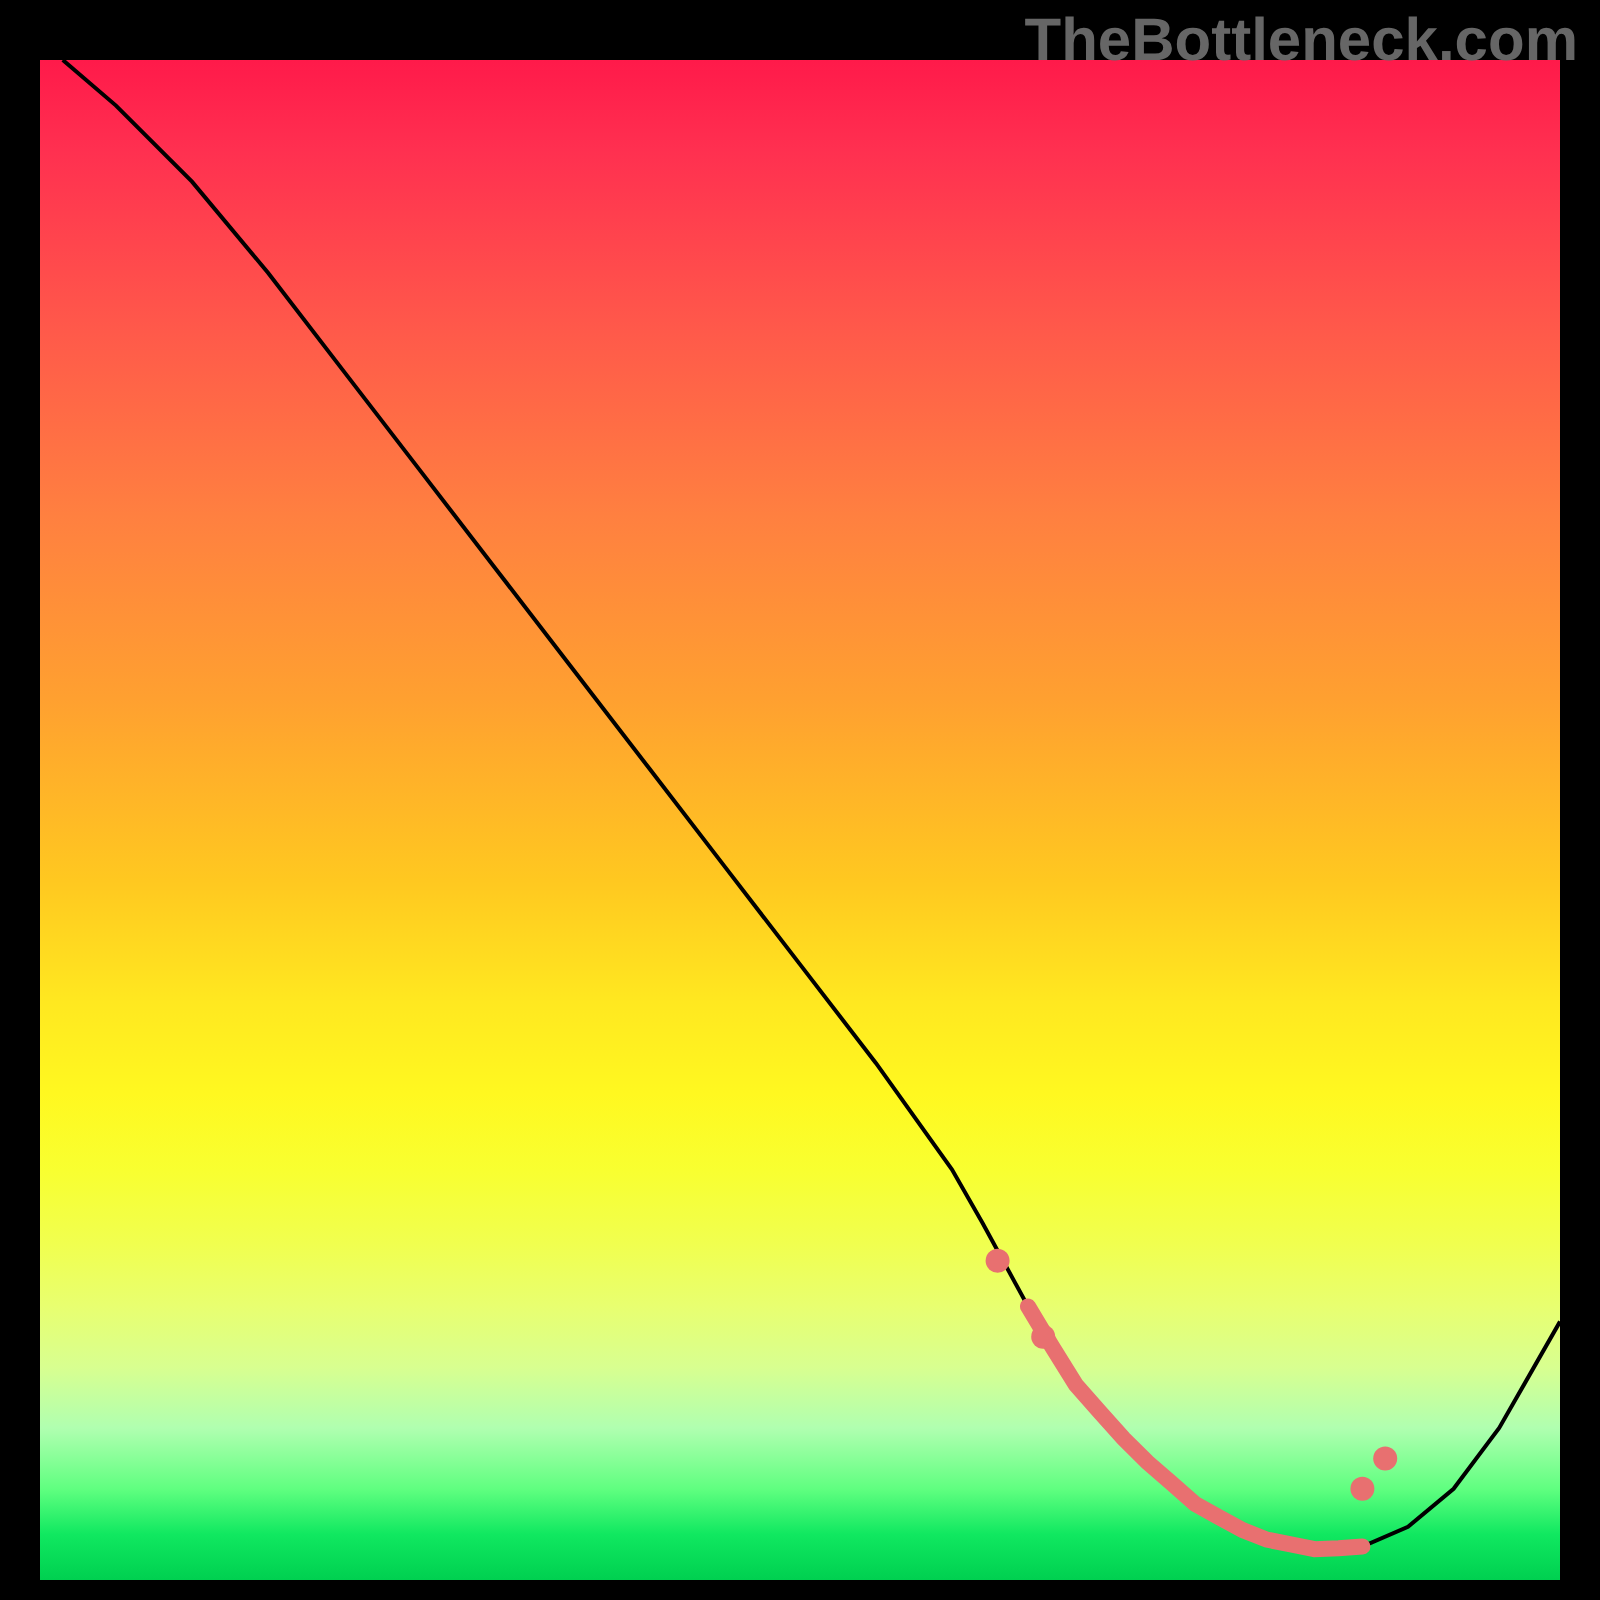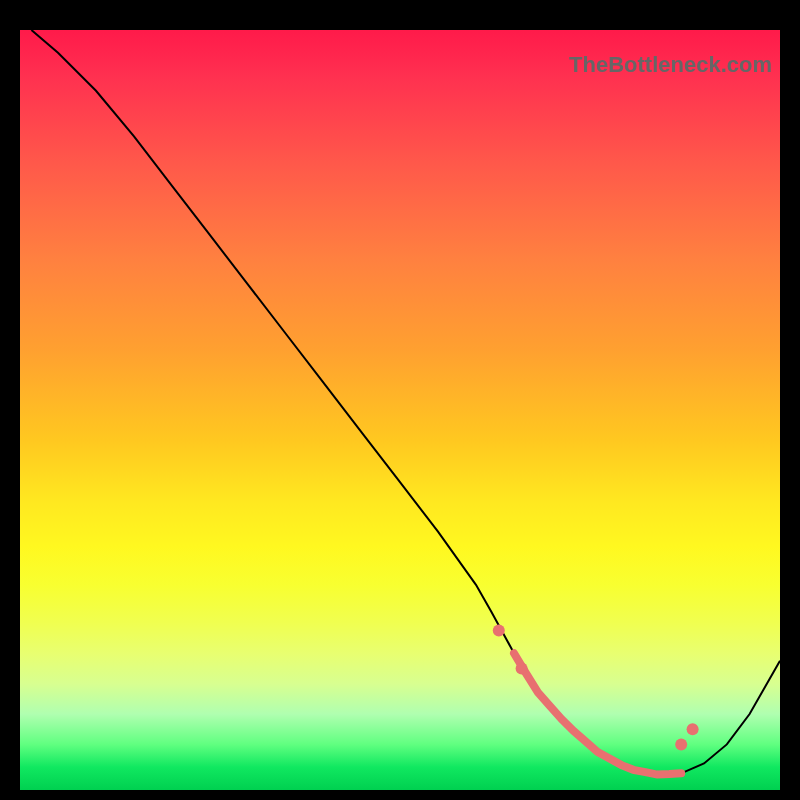--- a/index.html
+++ b/index.html
@@ -6,26 +6,25 @@
   body {
     width: 800px;
     height: 800px;
     background: #000;
     position: relative;
     font-family: Arial, sans-serif;
   }
   .watermark {
     position: absolute;
     top: 4px;
-    right: 28px;
+    right: 11px;
     color: #666;
-    font-size: 22px;
+    font-size: 30px;
     font-weight: bold;
     z-index: 10;
-    margin-top: 48px;
   }
   .plot-area {
     position: absolute;
     top: 30px;
     left: 20px;
     width: 760px;
     height: 760px;
   }
   .gradient-bg {
     position: absolute;

